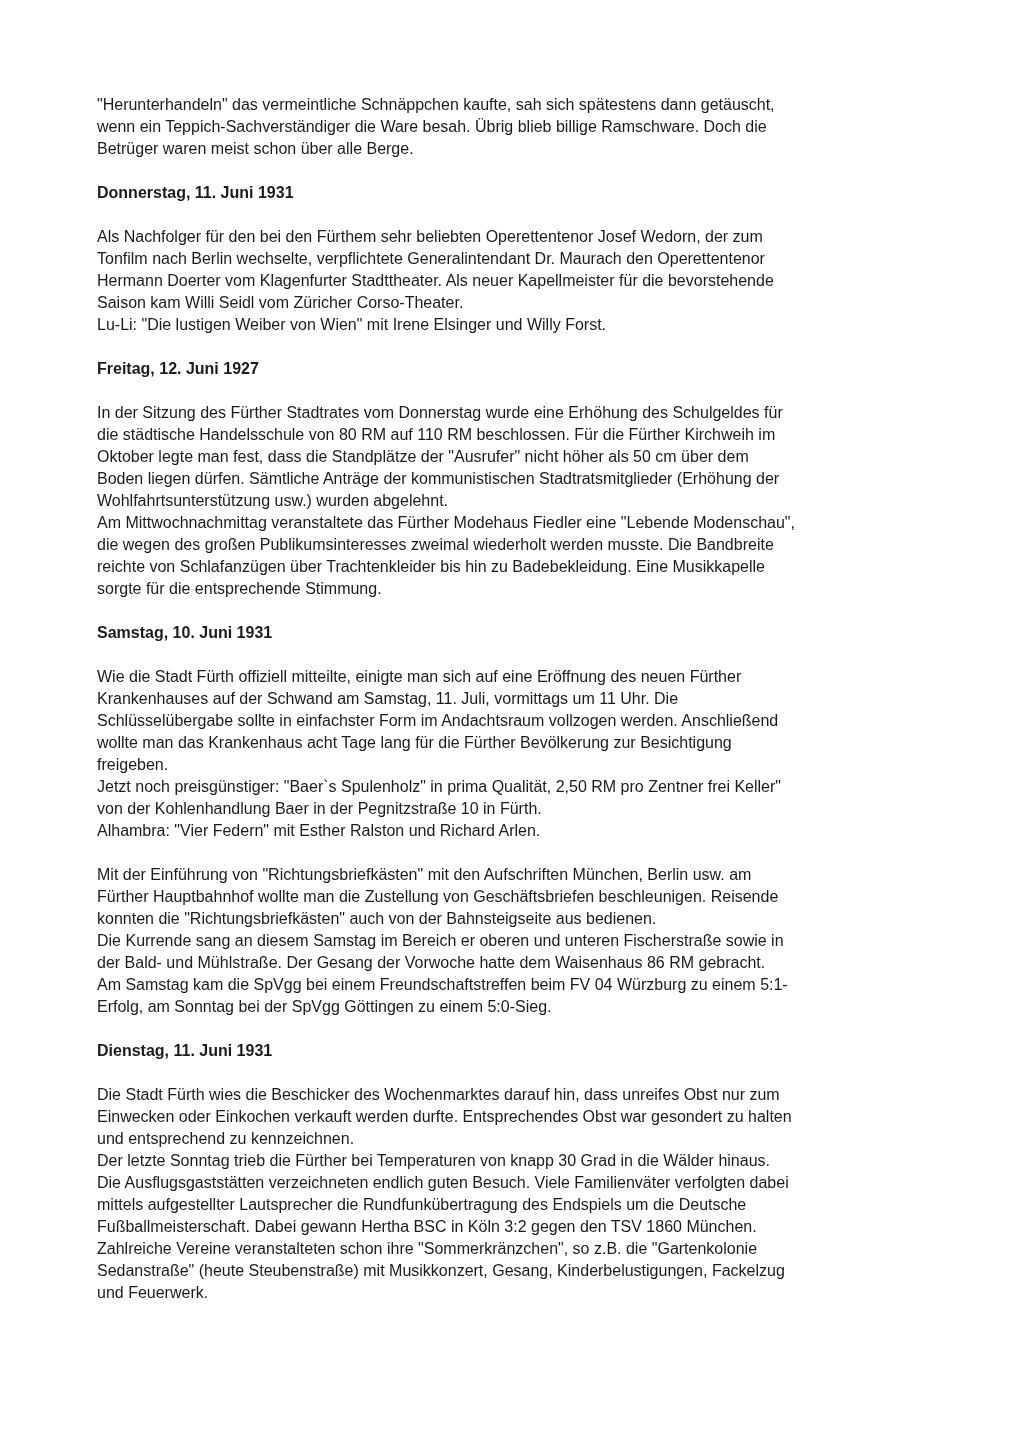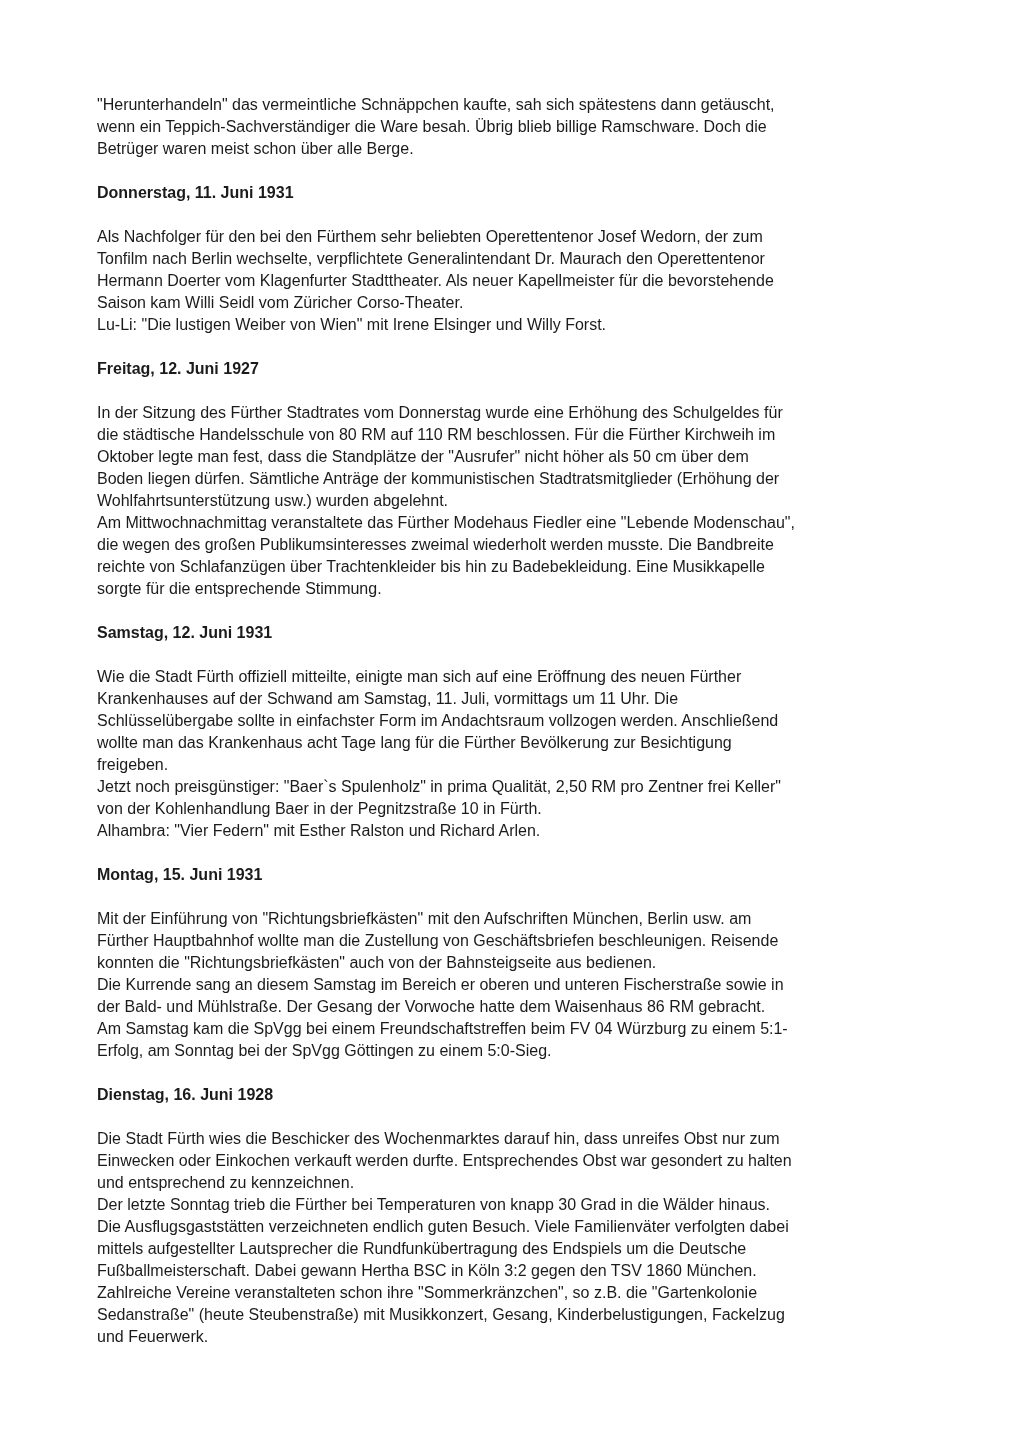--- a/index.html
+++ b/index.html
@@ -52,38 +52,37 @@
       <div class="heading">Freitag, 12. Juni 1927</div>
       <div class="para">In der Sitzung des Fürther Stadtrates vom Donnerstag wurde eine Erhöhung des Schulgeldes für
 die städtische Handelsschule von 80 RM auf 110 RM beschlossen. Für die Fürther Kirchweih im
 Oktober legte man fest, dass die Standplätze der "Ausrufer" nicht höher als 50 cm über dem
 Boden liegen dürfen. Sämtliche Anträge der kommunistischen Stadtratsmitglieder (Erhöhung der
 Wohlfahrtsunterstützung usw.) wurden abgelehnt.
 Am Mittwochnachmittag veranstaltete das Fürther Modehaus Fiedler eine "Lebende Modenschau",
 die wegen des großen Publikumsinteresses zweimal wiederholt werden musste. Die Bandbreite
 reichte von Schlafanzügen über Trachtenkleider bis hin zu Badebekleidung. Eine Musikkapelle
 sorgte für die entsprechende Stimmung.</div>
-      <div class="heading">Samstag, 12. Juni 1931</div>
+      <div class="heading">Samstag, 10. Juni 1931</div>
       <div class="para">Wie die Stadt Fürth offiziell mitteilte, einigte man sich auf eine Eröffnung des neuen Fürther
 Krankenhauses auf der Schwand am Samstag, 11. Juli, vormittags um 11 Uhr. Die
 Schlüsselübergabe sollte in einfachster Form im Andachtsraum vollzogen werden. Anschließend
 wollte man das Krankenhaus acht Tage lang für die Fürther Bevölkerung zur Besichtigung
 freigeben.
 Jetzt noch preisgünstiger: "Baer`s Spulenholz" in prima Qualität, 2,50 RM pro Zentner frei Keller"
 von der Kohlenhandlung Baer in der Pegnitzstraße 10 in Fürth.
 Alhambra: "Vier Federn" mit Esther Ralston und Richard Arlen.</div>
-      <div class="heading">Montag, 15. Juni 1931</div>
       <div class="para">Mit der Einführung von "Richtungsbriefkästen" mit den Aufschriften München, Berlin usw. am
 Fürther Hauptbahnhof wollte man die Zustellung von Geschäftsbriefen beschleunigen. Reisende
 konnten die "Richtungsbriefkästen" auch von der Bahnsteigseite aus bedienen.
 Die Kurrende sang an diesem Samstag im Bereich er oberen und unteren Fischerstraße sowie in
 der Bald- und Mühlstraße. Der Gesang der Vorwoche hatte dem Waisenhaus 86 RM gebracht.
 Am Samstag kam die SpVgg bei einem Freundschaftstreffen beim FV 04 Würzburg zu einem 5:1-
 Erfolg, am Sonntag bei der SpVgg Göttingen zu einem 5:0-Sieg.</div>
-      <div class="heading">Dienstag, 16. Juni 1928</div>
+      <div class="heading">Dienstag, 11. Juni 1931</div>
       <div class="para">Die Stadt Fürth wies die Beschicker des Wochenmarktes darauf hin, dass unreifes Obst nur zum
 Einwecken oder Einkochen verkauft werden durfte. Entsprechendes Obst war gesondert zu halten
 und entsprechend zu kennzeichnen.
 Der letzte Sonntag trieb die Fürther bei Temperaturen von knapp 30 Grad in die Wälder hinaus.
 Die Ausflugsgaststätten verzeichneten endlich guten Besuch. Viele Familienväter verfolgten dabei
 mittels aufgestellter Lautsprecher die Rundfunkübertragung des Endspiels um die Deutsche
 Fußballmeisterschaft. Dabei gewann Hertha BSC in Köln 3:2 gegen den TSV 1860 München.
 Zahlreiche Vereine veranstalteten schon ihre "Sommerkränzchen", so z.B. die "Gartenkolonie
 Sedanstraße" (heute Steubenstraße) mit Musikkonzert, Gesang, Kinderbelustigungen, Fackelzug
 und Feuerwerk.</div>

